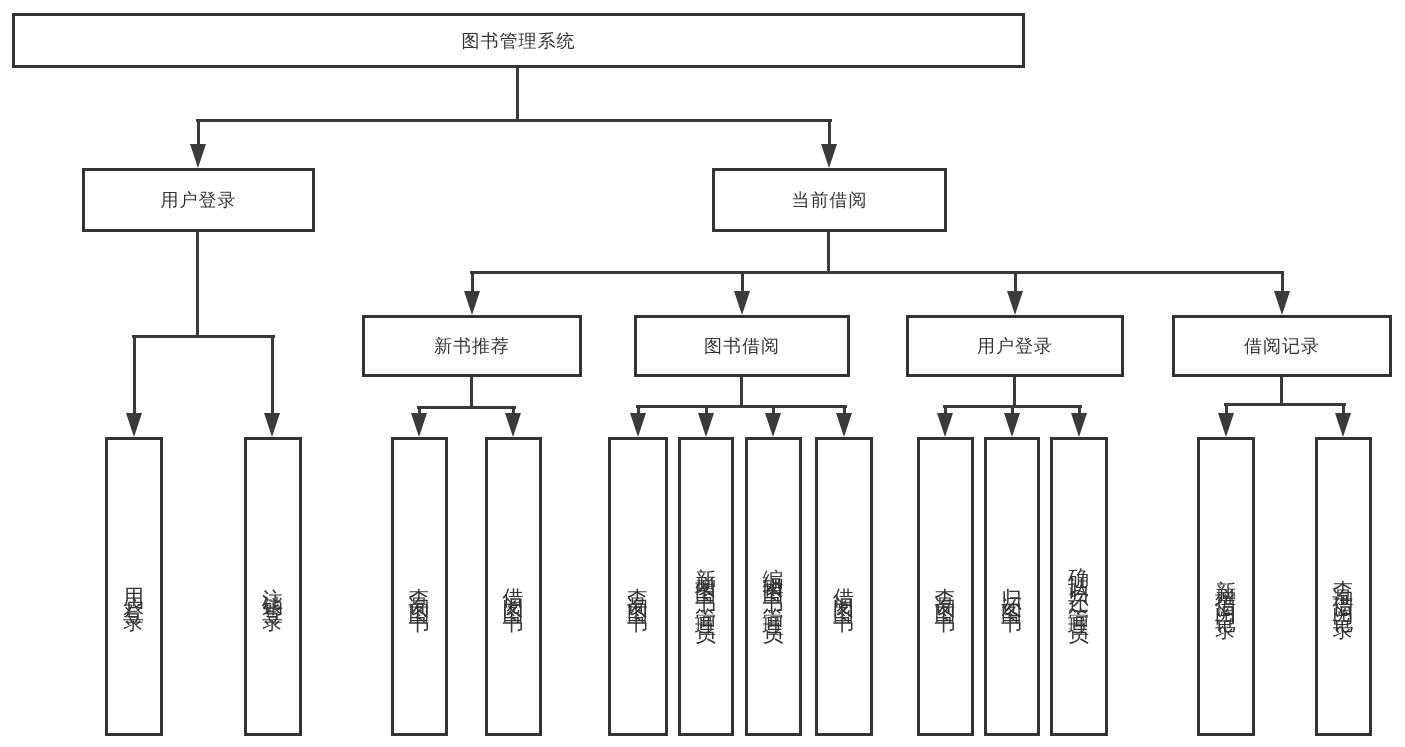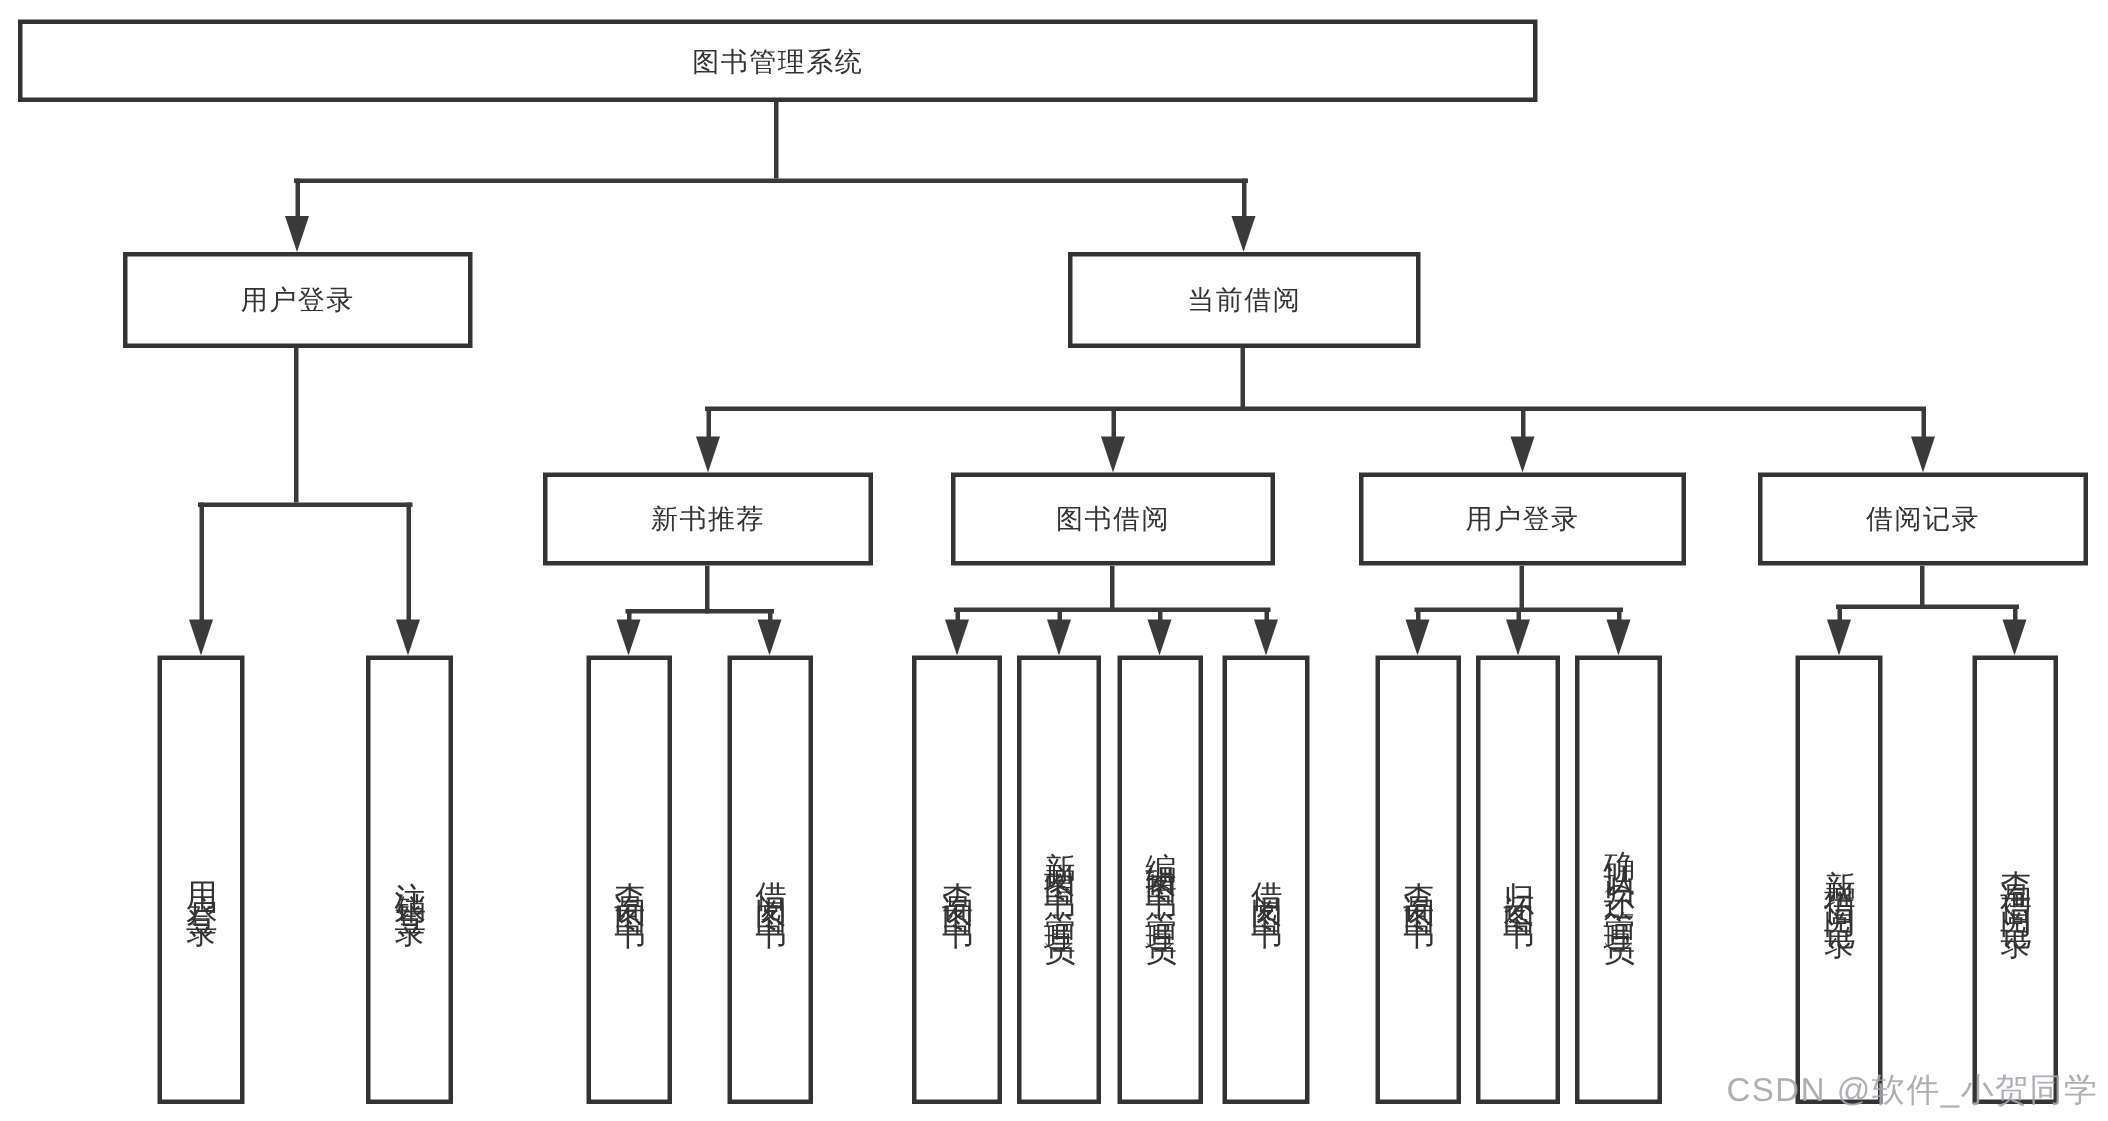--- a/index.html
+++ b/index.html
@@ -143,15 +143,14 @@
     <span>确认归还（管理员）</span>
   </div>
 
   <div class="vnode" style="left:1197px; top:437px; width:58px; height:299px;">
     <span>新增借阅记录</span>
   </div>
   <div class="vnode" style="left:1315px; top:437px; width:57px; height:299px;">
     <span>查询借阅记录</span>
   </div>
 
-  <div class="watermark">CSDN @软件_小贺同学</div>
 
 </div>
 
 </body></html>

